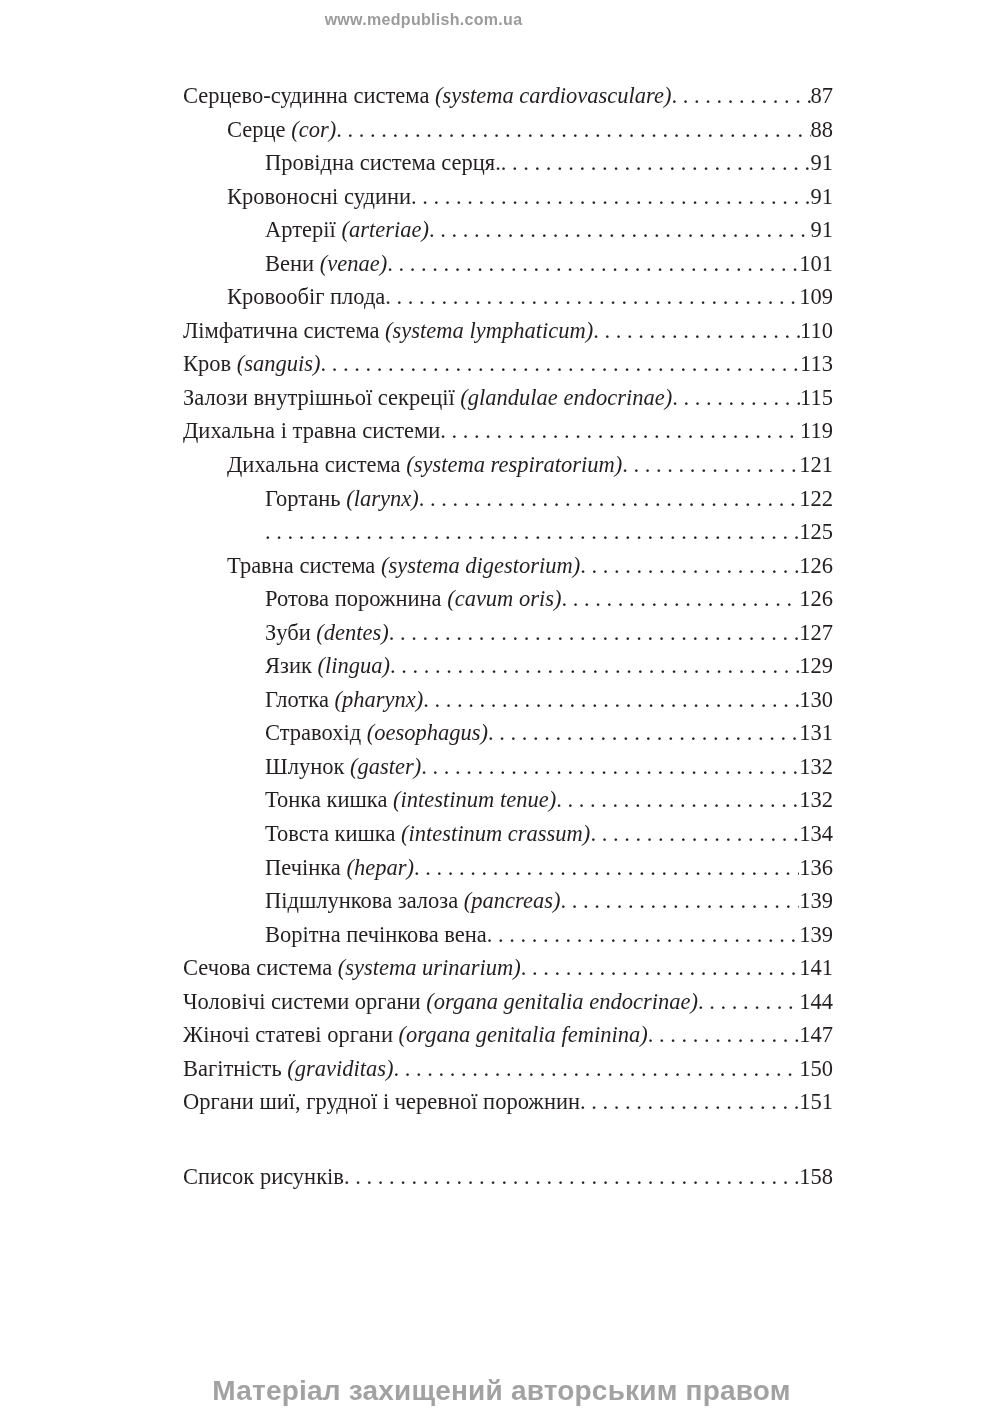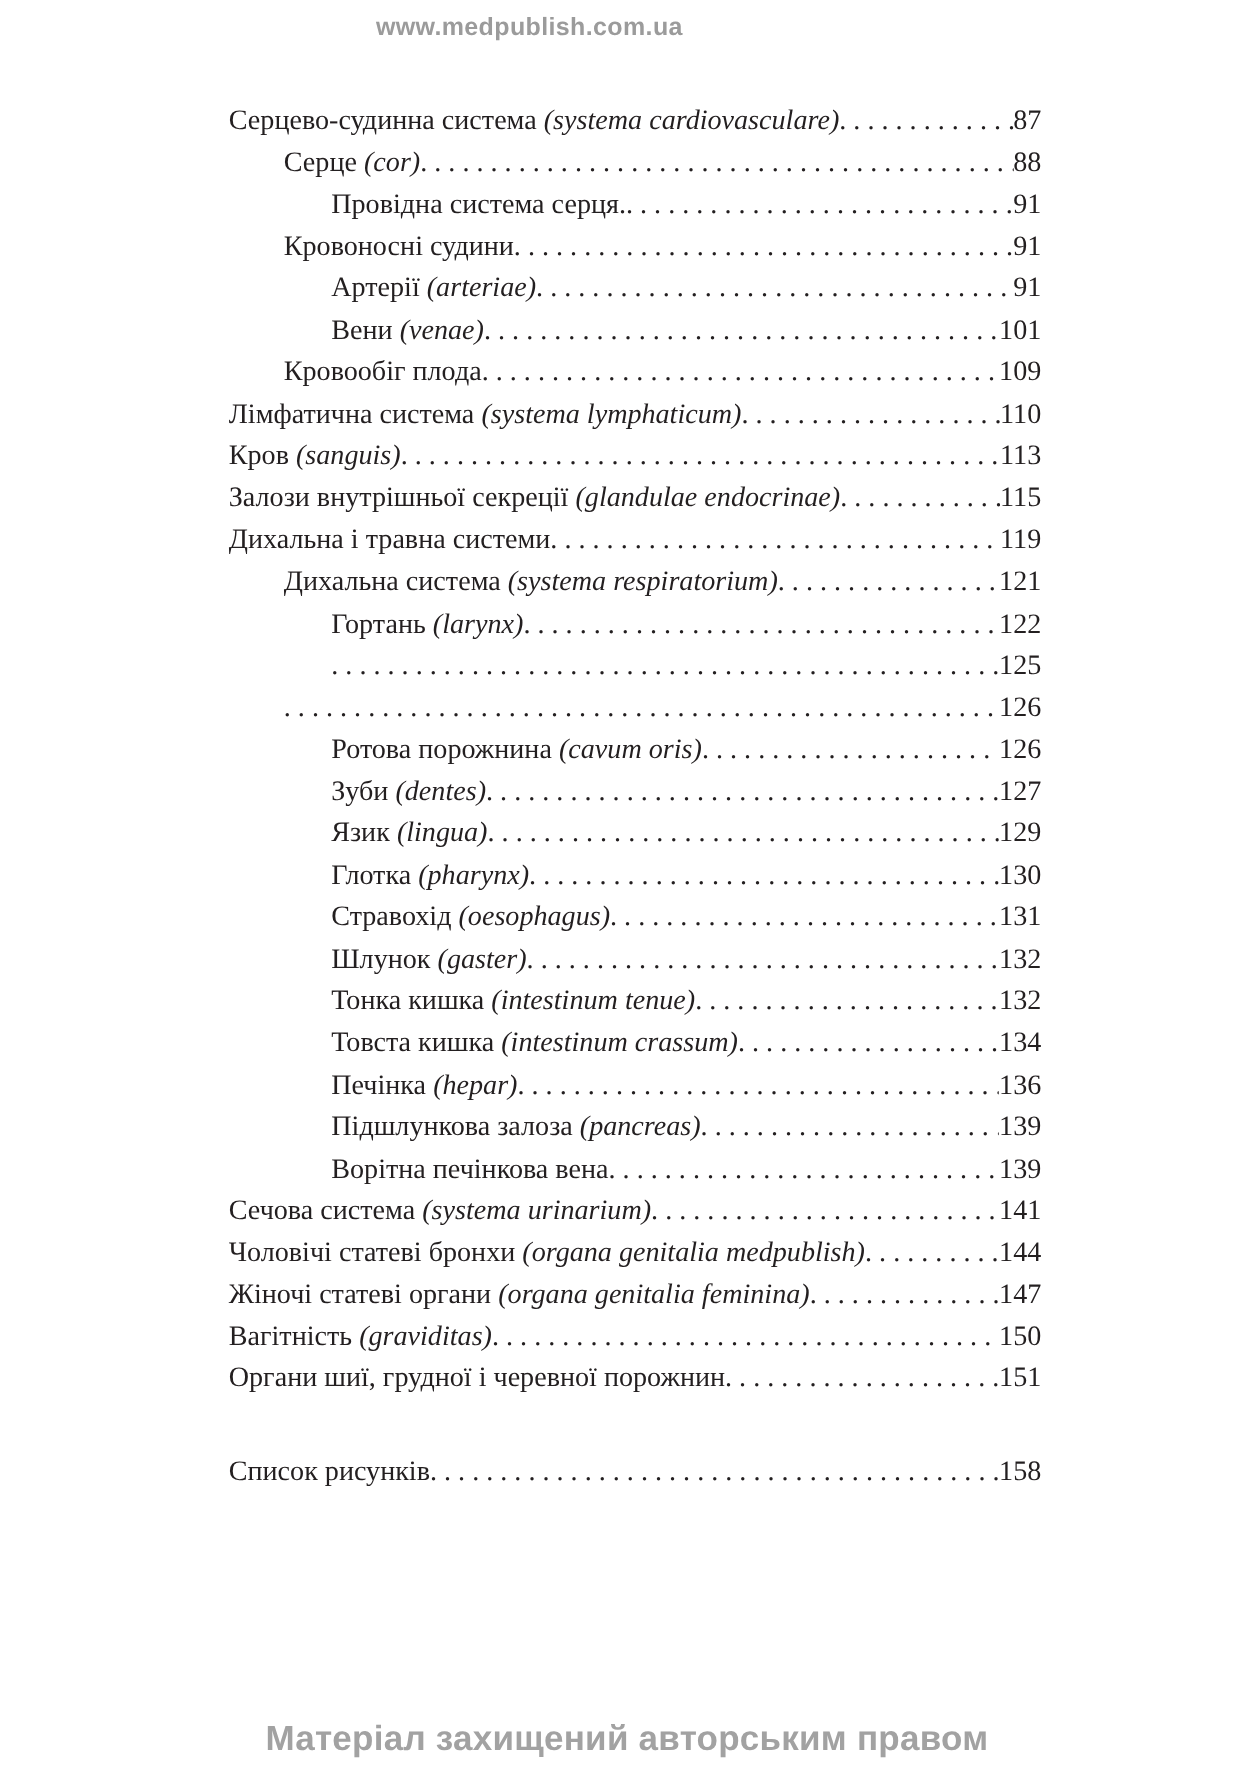--- a/index.html
+++ b/index.html
@@ -15,21 +15,21 @@
     color: #231f20;
   }
   .page-header {
     position: absolute;
     top: 11px;
     left: 0;
     width: 847px;
     text-align: center;
     font-family: "Liberation Sans", "DejaVu Sans", sans-serif;
     font-weight: bold;
-    font-size: 20px;
+    font-size: 16px;
     letter-spacing: 0.3px;
     color: #9b9b9b;
   }
   .toc {
     position: absolute;
     left: 183px;
     top: 83px;
     width: 650px;
     font-size: 22.5px;
   }
@@ -136,20 +136,21 @@
     <div class="toc-entry indent-2">
     <span class="toc-label"><span>Гортань</span> <span class="latin">(larynx)</span></span>
     <span class="leader"></span>
     <span class="page-num">122</span>
   </div>
     <div class="toc-entry indent-2">
     <span class="leader"></span>
     <span class="page-num">125</span>
   </div>
     <div class="toc-entry indent-1">
+    <span class="toc-label"><span>Травна система</span> <span class="latin">(systema digestorium)</span></span>
     <span class="leader"></span>
     <span class="page-num">126</span>
   </div>
     <div class="toc-entry indent-2">
     <span class="toc-label"><span>Ротова порожнина</span> <span class="latin">(cavum oris)</span></span>
     <span class="leader"></span>
     <span class="page-num">126</span>
   </div>
     <div class="toc-entry indent-2">
     <span class="toc-label"><span>Зуби</span> <span class="latin">(dentes)</span></span>
@@ -200,21 +201,21 @@
     <span class="toc-label"><span>Ворітна печінкова вена</span> </span>
     <span class="leader"></span>
     <span class="page-num">139</span>
   </div>
     <div class="toc-entry indent-0">
     <span class="toc-label"><span>Сечова система</span> <span class="latin">(systema urinarium)</span></span>
     <span class="leader"></span>
     <span class="page-num">141</span>
   </div>
     <div class="toc-entry indent-0">
-    <span class="toc-label"><span>Чоловічі статеві бронхи</span> <span class="latin">(organa genitalia medpublish)</span></span>
+    <span class="toc-label"><span>Чоловічі системи органи</span> <span class="latin">(organa genitalia endocrinae)</span></span>
     <span class="leader"></span>
     <span class="page-num">144</span>
   </div>
     <div class="toc-entry indent-0">
     <span class="toc-label"><span>Жіночі статеві органи</span> <span class="latin">(organa genitalia feminina)</span></span>
     <span class="leader"></span>
     <span class="page-num">147</span>
   </div>
     <div class="toc-entry indent-0">
     <span class="toc-label"><span>Вагітність</span> <span class="latin">(graviditas)</span></span>

